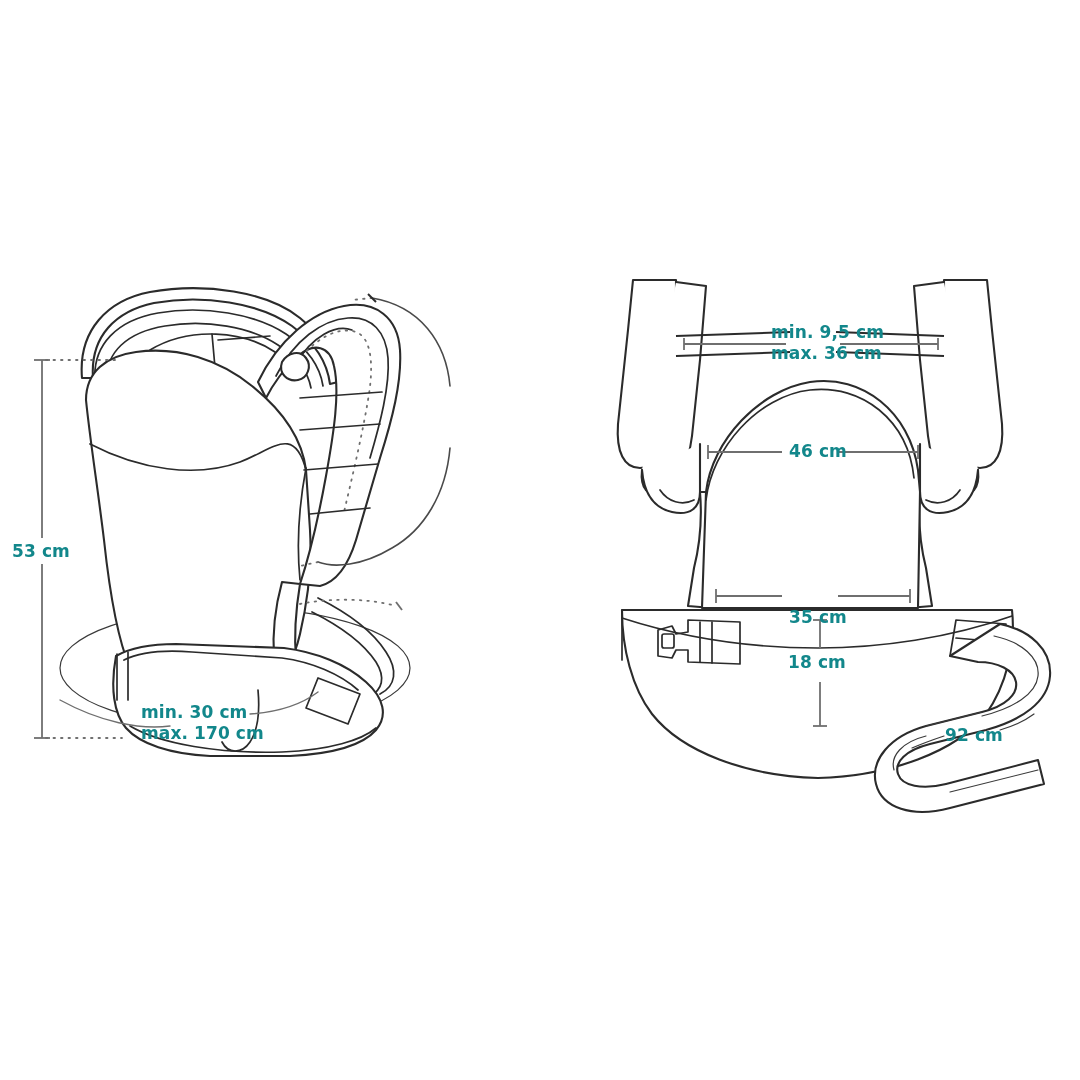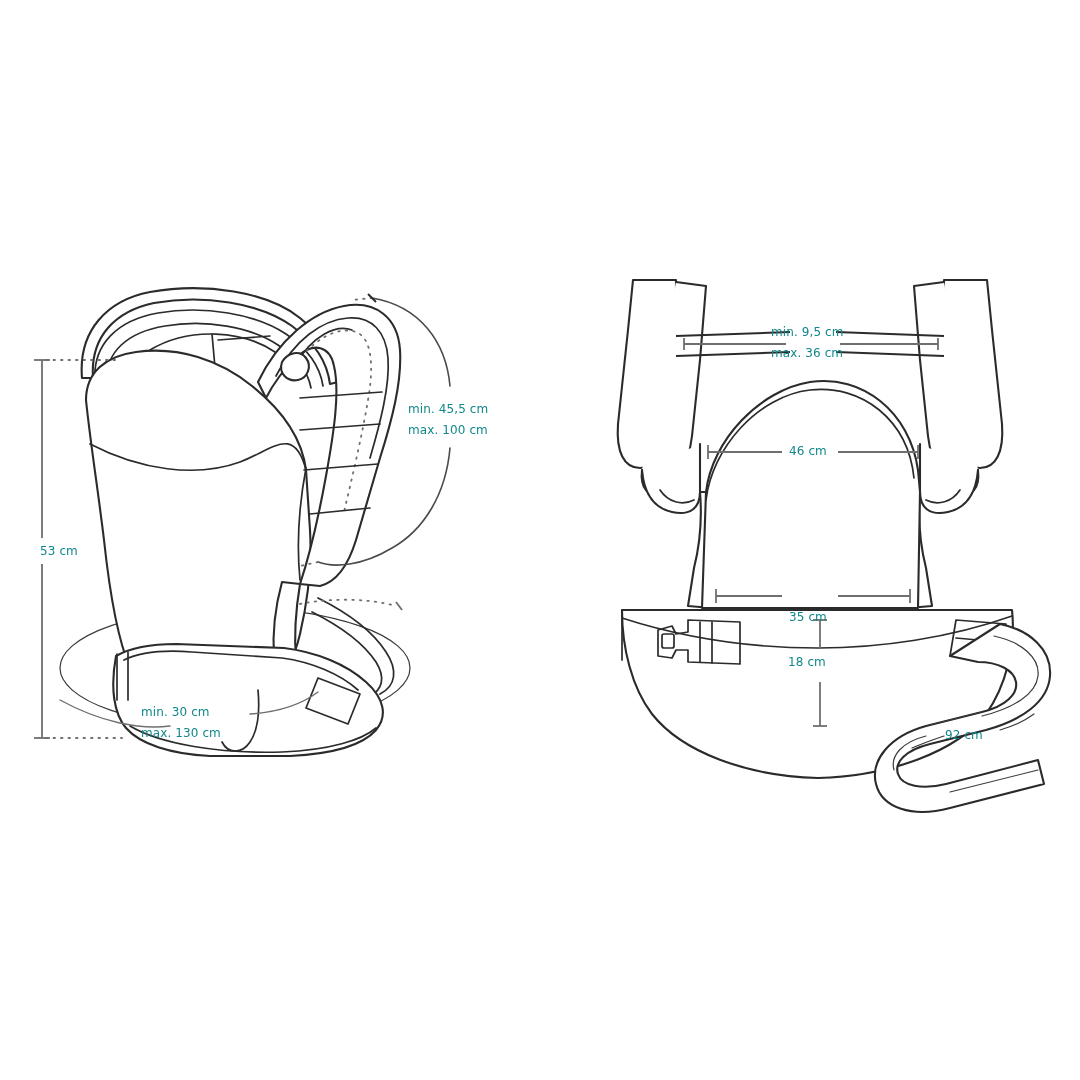--- a/index.html
+++ b/index.html
@@ -86,22 +86,22 @@
   .arc-leader {
     fill: none;
     stroke: #4a4a4a;
     stroke-width: 1.6;
     stroke-linecap: round;
   }
   .label-block {
     position: absolute;
     color: #12878b;
     font-family: "DejaVu Sans", "Liberation Sans", sans-serif;
-    font-weight: normal;
-    font-size: 12px;
+    font-weight: bold;
+    font-size: 17px;
     line-height: 21px;
     white-space: nowrap;
     letter-spacing: 0.1px;
   }
 </style>
 </head>
 <body>
 
 <div id="diagram-root">
 
@@ -421,30 +421,26 @@
       <line class="dim-tick" x1="813" y1="620" x2="827" y2="620"></line>
       <line class="dim-tick" x1="813" y1="726" x2="827" y2="726"></line>
     </g>
 
     <g>
       <path class="outline-hair" d="M 912 748 C 926 742, 938 738, 944 736"></path>
       <path class="outline-hair" d="M 1000 730 C 1014 726, 1026 720, 1034 714"></path>
     </g>
   </svg>
 
-  <div class="label-block" style="left:12px; top:541px;margin-left:28px;">53 cm</div>
-
-  <div class="label-block" style="left:408px; top:399px;">
-    <span>min. 45,5 cm</span><br>
-    <span>max. 100 cm</span>
-  </div>
+  <div class="label-block" style="left:12px; top:541px;">53 cm</div>
+
 
   <div class="label-block" style="left:141px; top:702px;">
     <span>min. 30 cm</span><br>
-    <span>max. 130 cm</span>
+    <span>max. 170 cm</span>
   </div>
 
   <div class="label-block" style="left:771px; top:322px;">
     <span>min. 9,5 cm</span><br>
     <span>max. 36 cm</span>
   </div>
 
   <div class="label-block" style="left:789px; top:441px;">46 cm</div>
 
   <div class="label-block" style="left:789px; top:607px;">35 cm</div>

